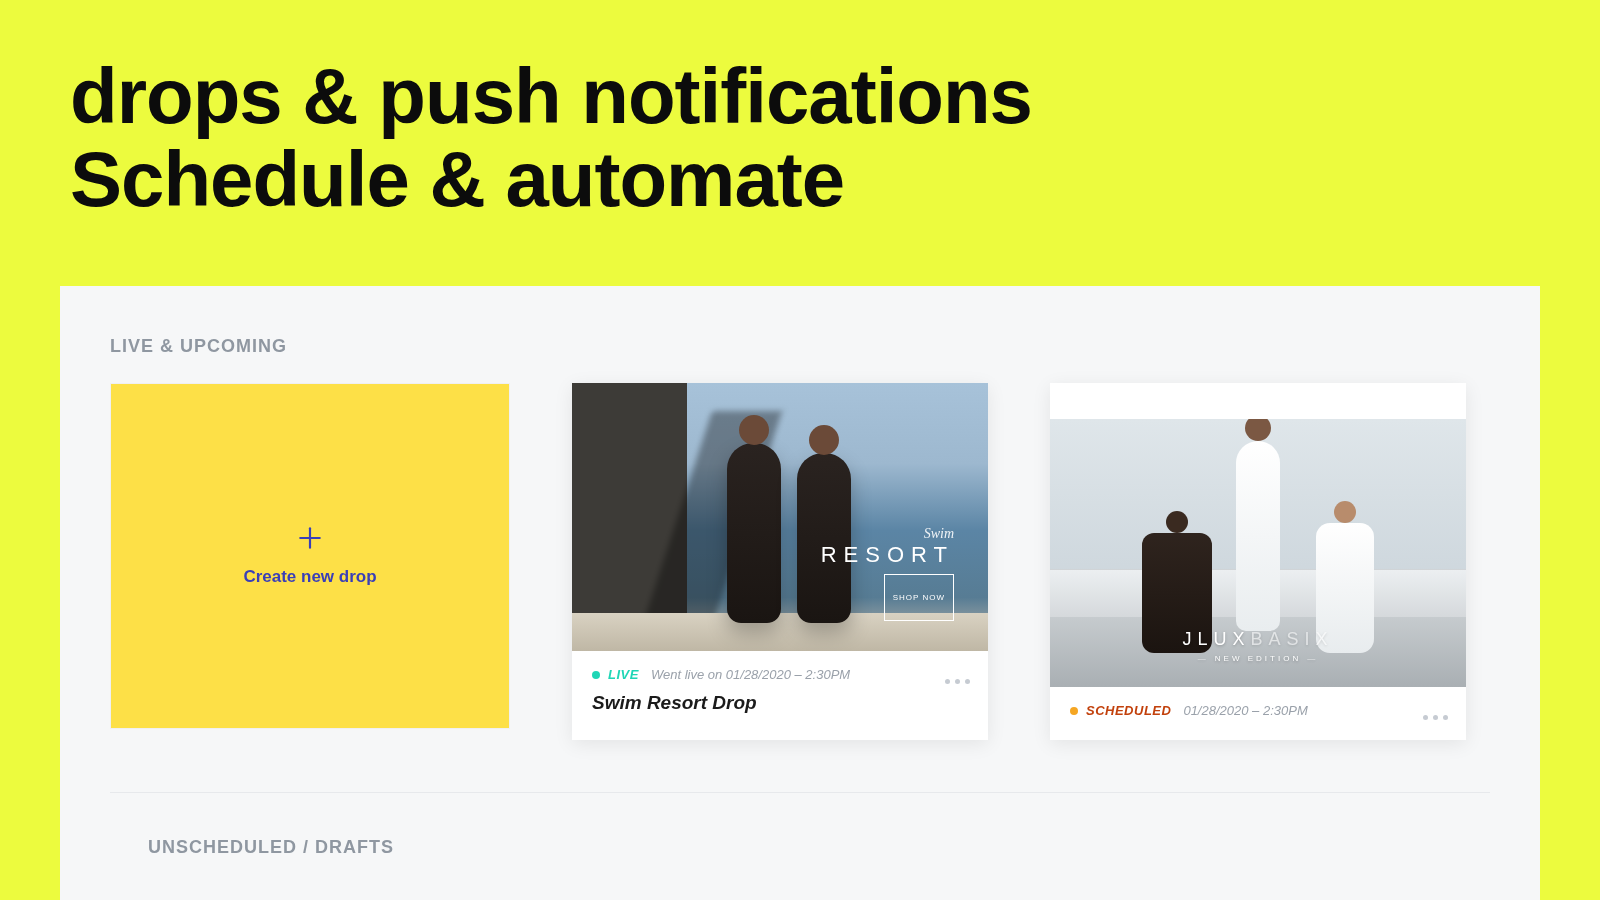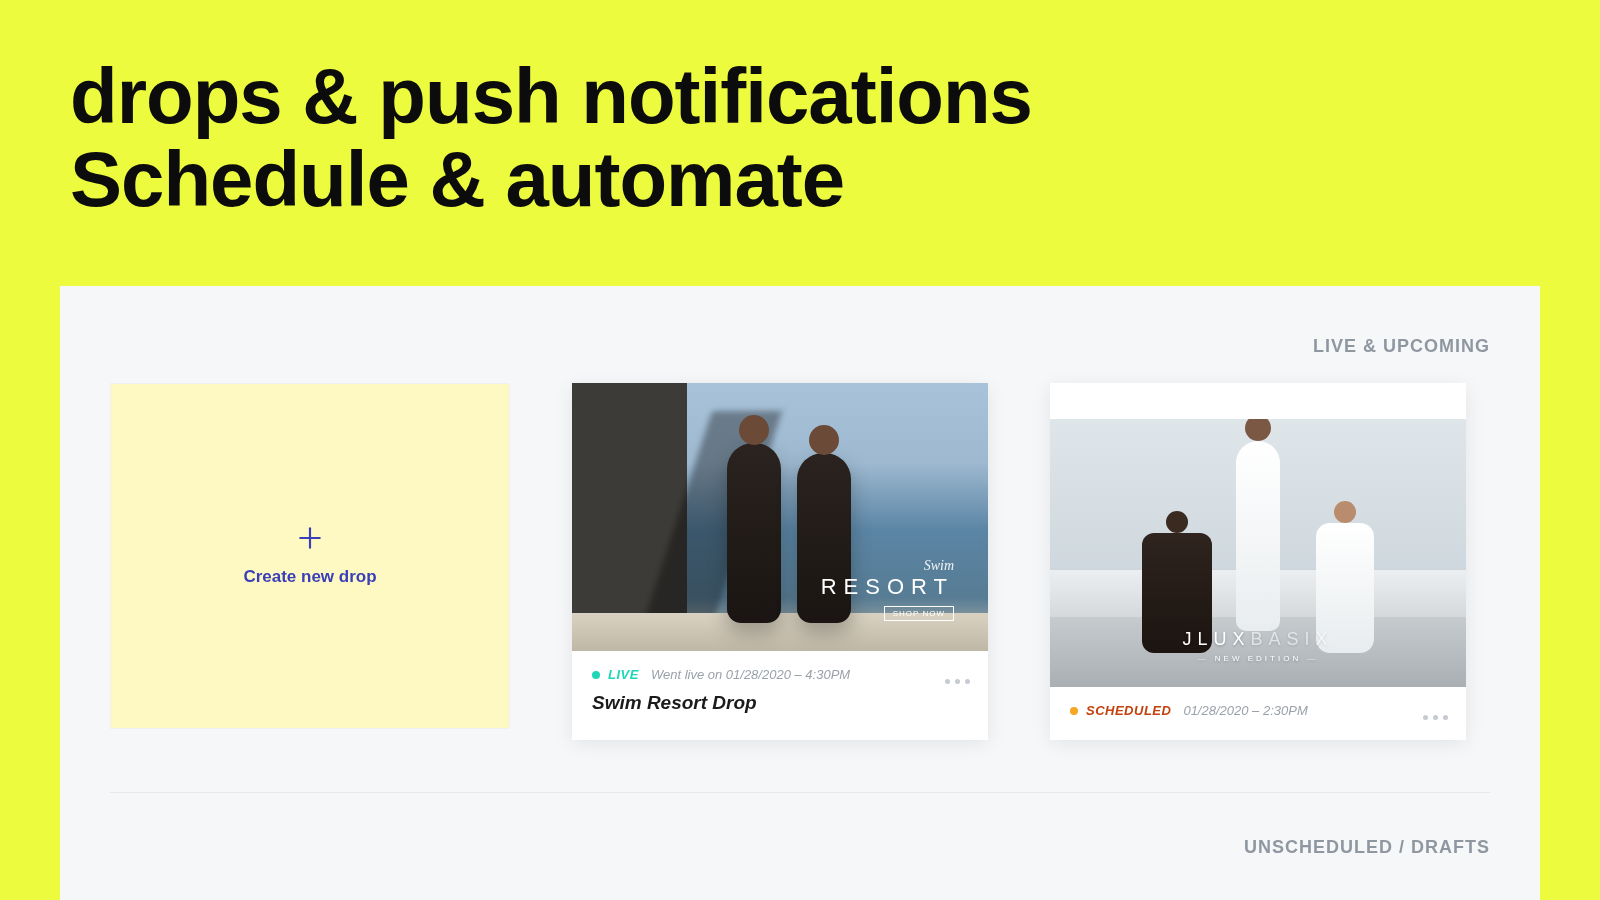--- a/index.html
+++ b/index.html
@@ -26,31 +26,30 @@
     width: 1480px;
     height: 614px;
     background: #f6f7f8;
     padding: 50px 50px 0 50px;
   }
   .section-label {
     font-size: 18px;
     letter-spacing: 1px;
     font-weight: 600;
     color: #8f97a1;
-    text-align: right;
   }
   .cards {
     margin-top: 26px;
     display: flex;
     gap: 62px;
   }
   .card-create {
     width: 400px;
     height: 346px;
-    background: #fef9c3;
+    background: #fde047;
     border: 1px solid #f0f0f2;
     display: flex;
     flex-direction: column;
     align-items: center;
     justify-content: center;
     gap: 16px;
     cursor: pointer;
   }
   .card-create svg { stroke: #3a3fb8; }
   .card-create-label {
@@ -143,21 +142,21 @@
   .img1 .shadow{
     position:absolute; left:106px; bottom:30px; width:70px; height:210px;
     background:rgba(0,0,0,.35); transform:skewX(-18deg); filter:blur(3px);
   }
   .img1 .overlay-text{
     position:absolute; right:34px; bottom:30px; color:#fff; text-align:right;
     font-family: Georgia, serif;
   }
   .img1 .overlay-text .script{ font-style:italic; font-size:14px; opacity:.9;}
   .img1 .overlay-text .big{ font-size:22px; letter-spacing:7px; font-family: Arial, sans-serif; font-weight:400;}
-  .img1 .overlay-text .btn{ display:inline-block; margin-top:6px; border:1px solid #fff; padding:2px 8px; font-size:8px; letter-spacing:1px; font-family:Arial;}
+  .img1 .overlay-text .btn{ display:inline-block; margin-top:6px; border:1px solid #fff; padding:18px 8px; font-size:8px; letter-spacing:1px; font-family:Arial;}
   .img2 {
     background: linear-gradient(180deg,#dfe6ea 0%,#cfd8de 55%,#b9c2c6 100%);
     margin-top: 36px;
   }
   .img2 .wall{
     position:absolute; left:0; right:0; top:150px; height:60px;
     background:linear-gradient(180deg,#eceff1,#cfd3d6);
     border-top:1px solid #d0d4d7;
   }
   .img2 .floor2{
@@ -233,21 +232,21 @@
         <div class="overlay-text">
           <div class="script">Swim</div>
           <div class="big">RESORT</div>
           <div class="btn">SHOP NOW</div>
         </div>
       </div>
       <div class="card-body">
         <div class="status-row">
           <span class="dot live"></span>
           <span class="status-text live">LIVE</span>
-          <span class="status-date">Went live on 01/28/2020 – 4:30PM</span>
+          <span class="status-date">Went live on 01/28/2020 – 2:30PM</span>
         </div>
         <div class="card-title">Swim Resort Drop</div>
         <div class="more-btn">
           <span></span>
             <span></span>
             <span></span>
         </div>
       </div>
     </div>
 

